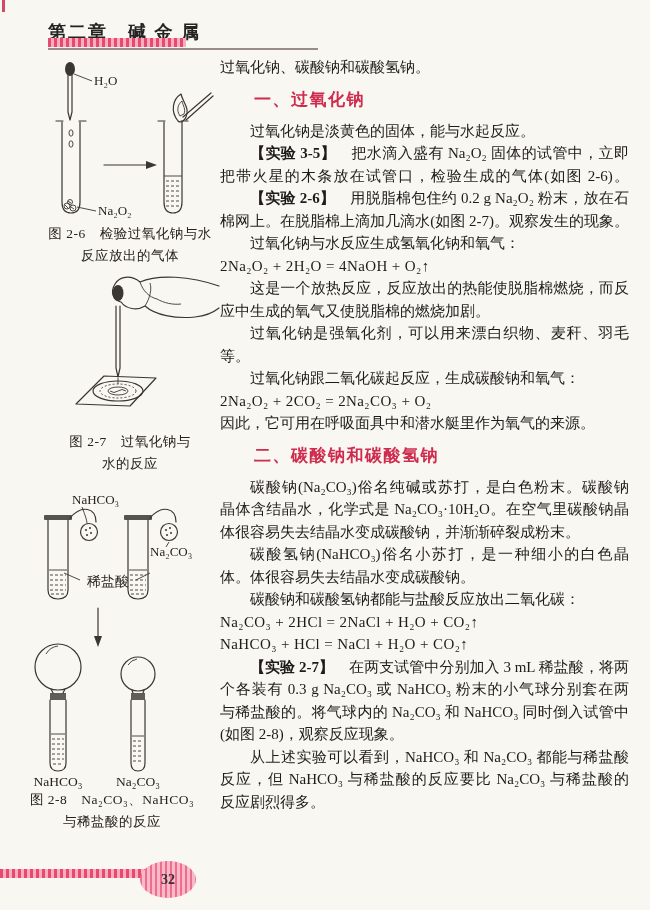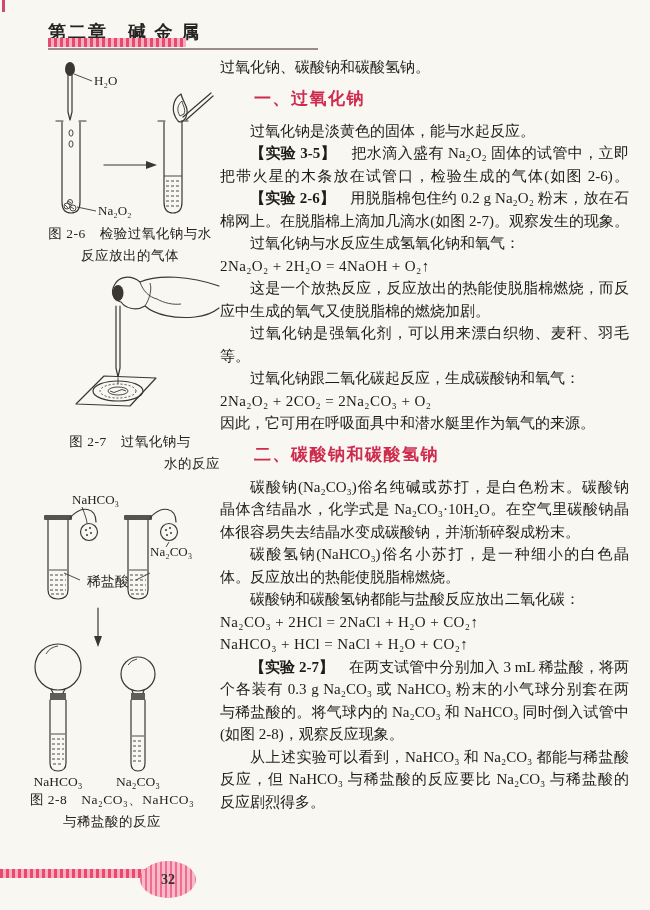--- a/index.html
+++ b/index.html
@@ -30,21 +30,21 @@
     font-size:15px;line-height:22.5px;height:22.5px;overflow:hidden;
     text-align:left;white-space:nowrap;
   }
   .line.j{white-space:normal;text-align:justify;text-align-last:justify;}
   .line.indent{text-indent:2em;}
   .line b{font-weight:bold;}
   .line.center{text-indent:0;white-space:nowrap;letter-spacing:.4px;}
   .line.heading{
     color:#cf2b4e;font-weight:bold;font-size:17px;letter-spacing:1.5px;
     text-indent:2em;height:auto;line-height:22px;margin:10px 0 9px 0;
-    font-family:Liberation Mono, monospace;
+    font-family:Liberation Sans, sans-serif;
   }
   
   .fig{position:absolute;}
   .fig svg{display:block;}
   .fig .cap{
     position:absolute;left:0;width:100%;text-align:center;
     font-size:13.5px;line-height:20px;color:#26231f;letter-spacing:.5px;
   }
   .ink{stroke:#3a3733;stroke-width:1.2;fill:none;stroke-linecap:round;stroke-linejoin:round;}
   .thin{stroke:#3a3733;stroke-width:.9;fill:none;}
@@ -114,21 +114,21 @@
     <path class="thin" d="M100,10 C103,19 109,25 117,27 M105,34 C110,26 112,17 110,11 M117,27 C124,31 133,33 141,32"></path>
     <ellipse cx="78" cy="21" rx="5.5" ry="8" class="dark"></ellipse>
 
     <path class="ink" d="M36,132 L64,104 L116,106 L90,134 Z"></path>
     <ellipse class="ink" cx="78" cy="119" rx="25" ry="10"></ellipse>
     <ellipse class="thin" stroke-dasharray="2 2" cx="78" cy="119" rx="18" ry="7"></ellipse>
     <ellipse class="thin" cx="78" cy="119" rx="10" ry="4"></ellipse>
     <path class="thin" d="M70,119 q4,3 8,0 q4,-3 8,0"></path>
   </svg>
   <div class="cap" style="top:160px;">图 2-7　过氧化钠与</div>
-  <div class="cap" style="top:182px;text-align:right;">水的反应</div>
+  <div class="cap" style="top:182px;">水的反应</div>
 </div>
 
 <div class="fig" style="left:12px;top:478px;width:200px;height:360px;">
   <svg width="200" height="312" viewBox="0 0 200 312">
 
     <rect x="32" y="37" width="28" height="5" rx="1" class="dark" opacity=".85"></rect>
     <path class="ink" d="M36,42 V112 Q36,121 46,121 Q56,121 56,112 V42"></path>
     <path class="thin" d="M37,92 H55"></path>
     <path class="thin" stroke-dasharray="3 2" d="M38,97 H54 M38,102 H54 M38,107 H54 M38,112 H54 M39,116 H53"></path>
 
@@ -197,21 +197,21 @@
     <div class="line indent j">过氧化钠是强氧化剂，可以用来漂白织物、麦秆、羽毛</div>
     <div class="line">等。</div>
     <div class="line indent">过氧化钠跟二氧化碳起反应，生成碳酸钠和氧气：</div>
     <div class="line center">2Na₂O₂ + 2CO₂ = 2Na₂CO₃ + O₂</div>
     <div class="line">因此，它可用在呼吸面具中和潜水艇里作为氧气的来源。</div>
     <div class="line heading">二、碳酸钠和碳酸氢钠</div>
     <div class="line indent j">碳酸钠(Na₂CO₃)俗名纯碱或苏打，是白色粉末。碳酸钠</div>
     <div class="line j">晶体含结晶水，化学式是 Na₂CO₃·10H₂O。在空气里碳酸钠晶</div>
     <div class="line">体很容易失去结晶水变成碳酸钠，并渐渐碎裂成粉末。</div>
     <div class="line indent j">碳酸氢钠(NaHCO₃)俗名小苏打，是一种细小的白色晶</div>
-    <div class="line">体。反应放出的热能使脱脂棉燃烧。</div>
+    <div class="line">体。体很容易失去结晶水变成碳酸钠。</div>
     <div class="line indent">碳酸钠和碳酸氢钠都能与盐酸反应放出二氧化碳：</div>
     <div class="line center">Na₂CO₃ + 2HCl = 2NaCl + H₂O + CO₂↑</div>
     <div class="line center">NaHCO₃ + HCl = NaCl + H₂O + CO₂↑</div>
     <div class="line indent j"><b>【实验 2-7】</b>　在两支试管中分别加入 3 mL 稀盐酸，将两</div>
     <div class="line j">个各装有 0.3 g Na₂CO₃ 或 NaHCO₃ 粉末的小气球分别套在两</div>
     <div class="line j">与稀盐酸的。将气球内的 Na₂CO₃ 和 NaHCO₃ 同时倒入试管中</div>
     <div class="line">(如图 2-8)，观察反应现象。</div>
     <div class="line indent j">从上述实验可以看到，NaHCO₃ 和 Na₂CO₃ 都能与稀盐酸</div>
     <div class="line j">反应，但 NaHCO₃ 与稀盐酸的反应要比 Na₂CO₃ 与稀盐酸的</div>
     <div class="line">反应剧烈得多。</div>

